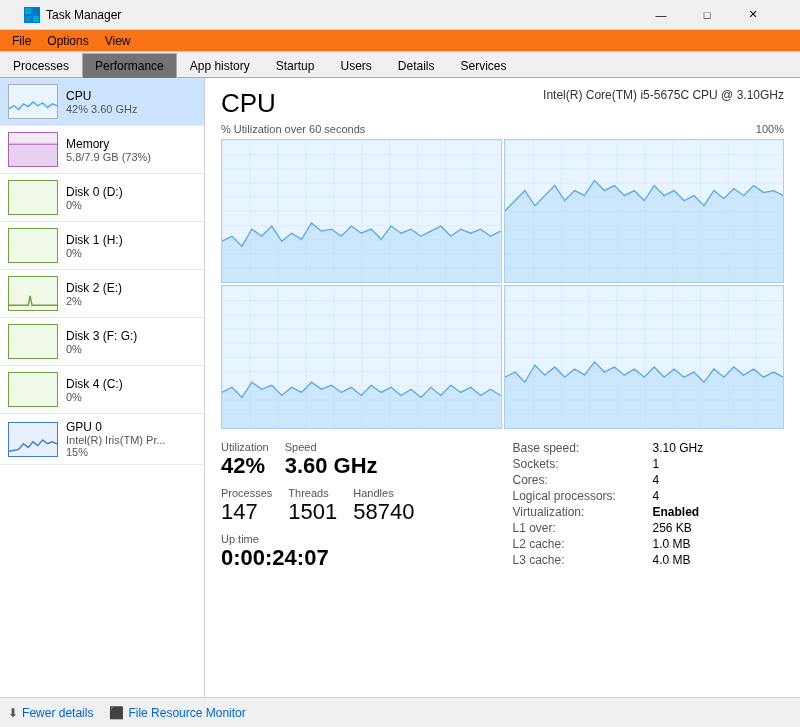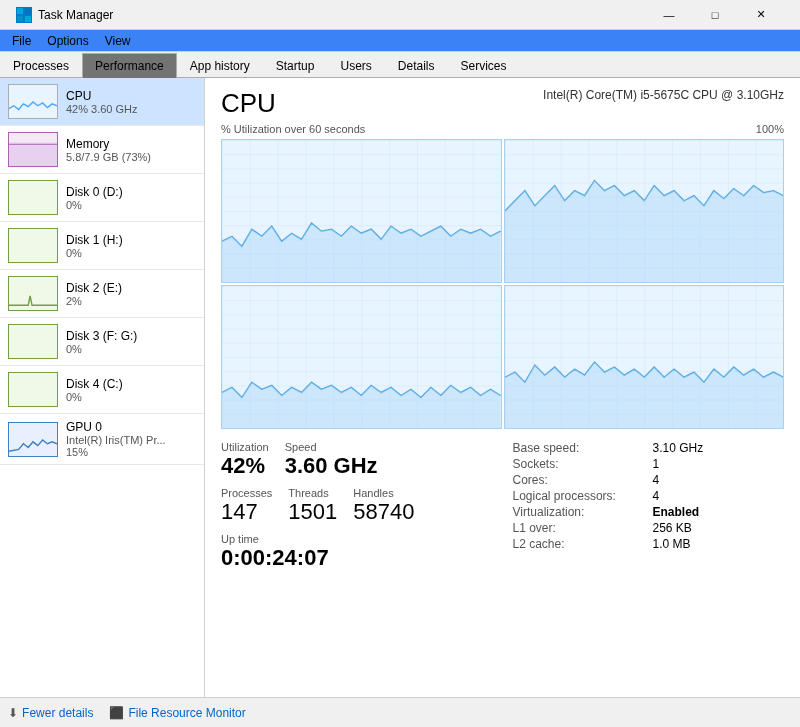--- a/index.html
+++ b/index.html
@@ -5,36 +5,36 @@
     * { margin: 0; padding: 0; box-sizing: border-box; }
     body { font-family: 'Segoe UI', sans-serif; font-size: 12px; background: #f0f0f0; width: 800px; height: 727px; overflow: hidden; }
     
     
     .title-bar {
       background: #f0f0f0;
       height: 30px;
       display: flex;
       align-items: center;
       justify-content: space-between;
-      padding: 0 16px;
+      padding: 0 24px;
       border-bottom: 1px solid #d0d0d0;
     }
     .title-bar-left { display: flex; align-items: center; gap: 6px; }
     .title-bar-icon { width: 16px; height: 16px; background: #0078d4; display: flex; align-items: center; justify-content: center; }
     .title-bar-title { font-size: 12px; }
     .title-bar-controls { display: flex; gap: 0; }
     .title-bar-btn { width: 46px; height: 30px; border: none; background: transparent; cursor: pointer; font-size: 11px; display: flex; align-items: center; justify-content: center; }
 
     
     .menu-bar {
       height: 22px;
       display: flex;
       align-items: center;
       padding: 0 4px;
-      background: #3b82f6;
+      background: #f97316;
       border-bottom: 1px solid #d0d0d0;
     }
     .menu-item {
       padding: 2px 8px;
       cursor: pointer;
       font-size: 12px;
     }
 
     
     .tab-bar {
@@ -452,20 +452,24 @@
           <span class="info-val">Enabled</span>
         </div>
         <div class="info-row">
           <span class="info-key">L1 over:</span>
           <span class="info-val normal">256 KB</span>
         </div>
         <div class="info-row">
           <span class="info-key">L2 cache:</span>
           <span class="info-val normal">1.0 MB</span>
         </div>
+        <div class="info-row">
+          <span class="info-key">L3 cache:</span>
+          <span class="info-val normal">4.0 MB</span>
+        </div>
       </div>
     </div>
   </div>
 </div>
 
 <div class="bottom-bar">
   <div class="bottom-link">
     <span style="color:#555;">⬇</span>
     <span>Fewer details</span>
   </div>

